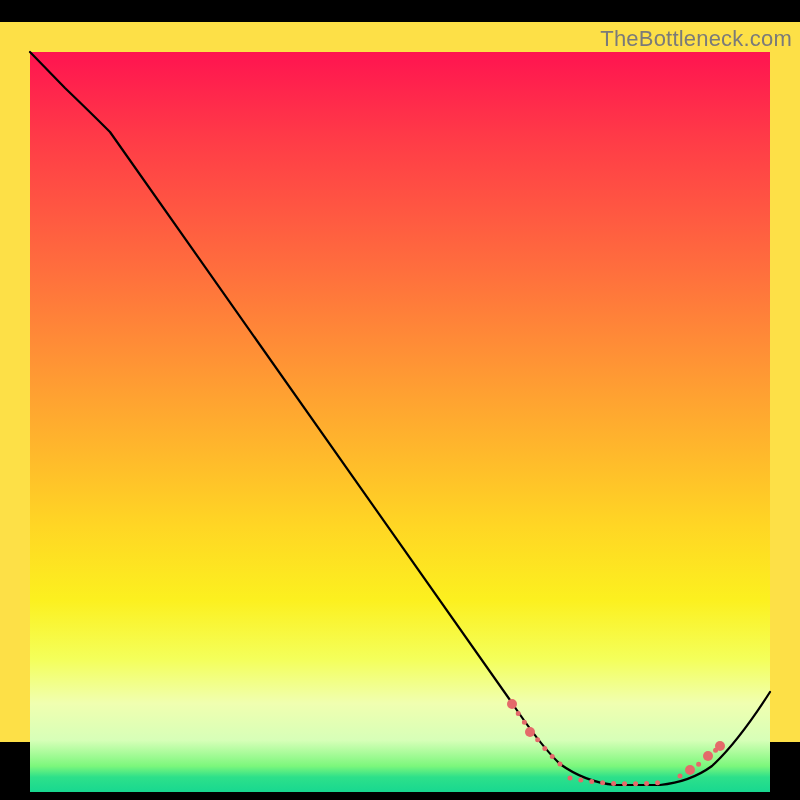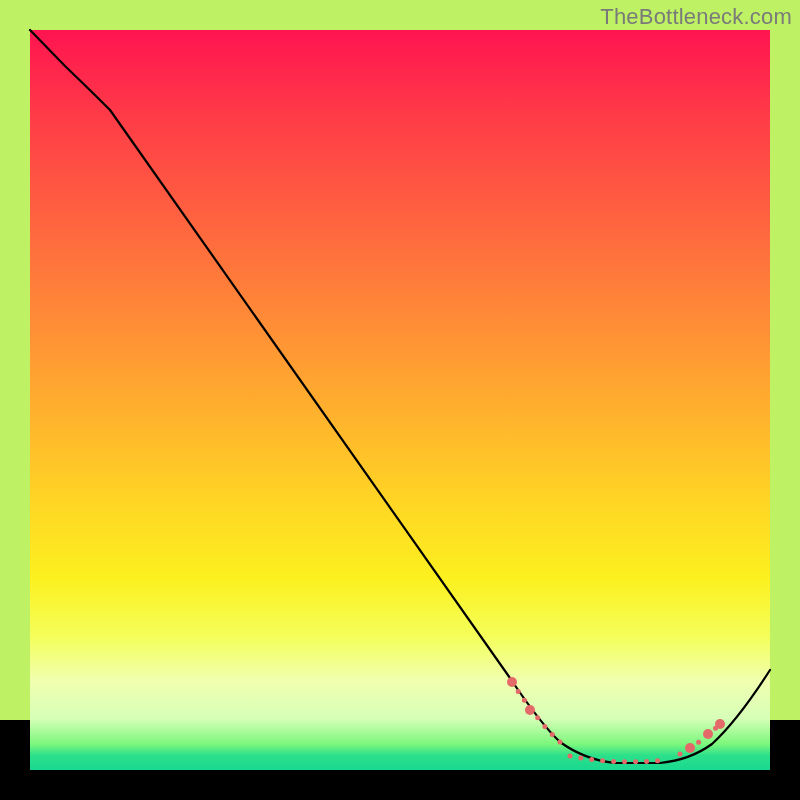--- a/index.html
+++ b/index.html
@@ -8,21 +8,22 @@
     width: 800px;
     height: 800px;
     background: #000;
     overflow: hidden;
     font-family: Arial, Helvetica, sans-serif;
   }
   .frame {
     position: relative;
     width: 800px;
     height: 720px;
-    background: #bef264;
+    background: #fde047;
+    margin-top: 22px;
   }
   .watermark {
     position: absolute;
     top: 4px;
     right: 8px;
     color: #7a7a7a;
     font-size: 22px;
     font-weight: 500;
     letter-spacing: 0.2px;
     z-index: 5;

